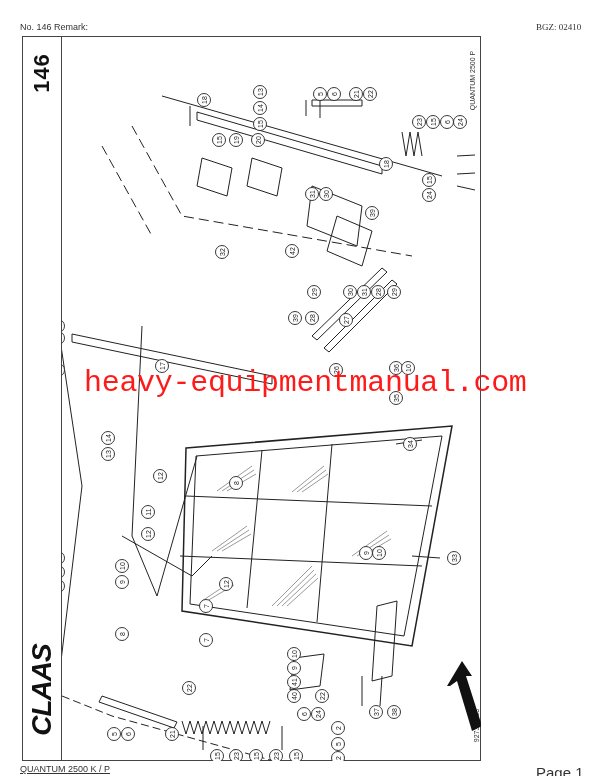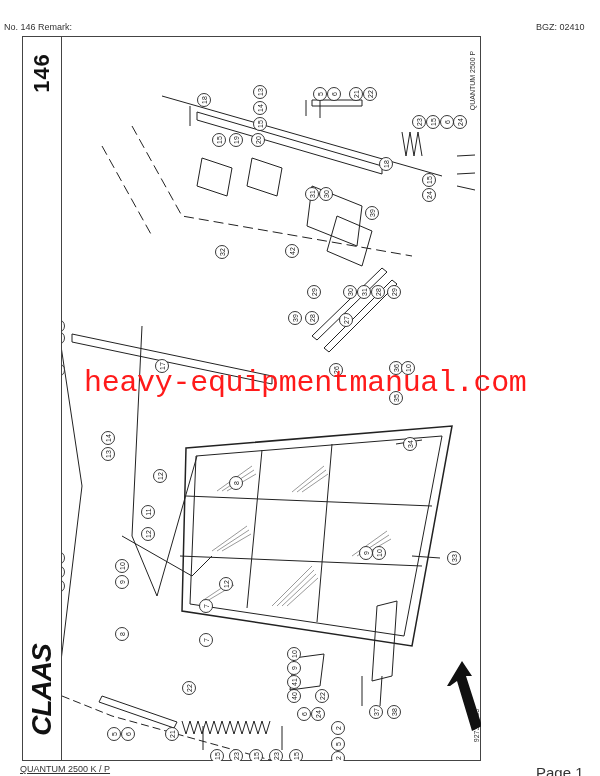--- a/index.html
+++ b/index.html
@@ -1,18 +1,18 @@
 <!DOCTYPE html>
 <html><head>
 <meta charset="utf-8">
 <style>
   html, body { margin: 0; padding: 0; background: #ffffff; }
   body { width: 600px; height: 776px; position: relative; overflow: hidden; font-family: "Liberation Sans", sans-serif; color: #222; }
-  .hdr-left { position: absolute; left: 4px; top: 22px; font-size: 9px; color: #333; }
-  .hdr-right { position: absolute; left: 536px; top: 22px; font-size: 9px; color: #333; }
+  .hdr-left { position: absolute; left: 20px; top: 22px; font-size: 9px; color: #333; }
+  .hdr-right { position: absolute; left: 536px; top: 22px; font-size: 9px; color: #333; font-family: Liberation Serif, serif; }
   .ftr-left { position: absolute; left: 20px; top: 764px; font-size: 9px; color: #333; text-decoration: underline; }
   .ftr-right { position: absolute; left: 536px; top: 764px; font-size: 15px; color: #333; }
   .frame { position: absolute; left: 22px; top: 36px; width: 459px; height: 725px; border: 1px solid #444; box-sizing: border-box; }
   .side-col { position: absolute; left: 22px; top: 36px; width: 40px; height: 725px; border-right: 1px solid #444; box-sizing: border-box; }
   .page-no { position: absolute; left: 24px; top: 48px; width: 36px; height: 50px; display: flex; align-items: center; justify-content: center; }
   .page-no span { display: inline-block; transform: rotate(-90deg); font-weight: bold; font-size: 22px; font-family: "Liberation Sans", sans-serif; color: #111; letter-spacing: 1px; }
   .brand { position: absolute; left: 22px; top: 630px; width: 40px; height: 120px; display: flex; align-items: center; justify-content: center; }
   .brand span { display: inline-block; transform: rotate(-90deg); font-weight: bold; font-style: italic; font-size: 28px; font-family: "Liberation Sans", sans-serif; color: #111; letter-spacing: -1px; white-space: nowrap; }
   .model-tag { position: absolute; left: 466px; top: 40px; width: 14px; height: 80px; display: flex; align-items: center; justify-content: center; }
   .model-tag span { display: inline-block; transform: rotate(-90deg); font-size: 7px; white-space: nowrap; color: #333; }

